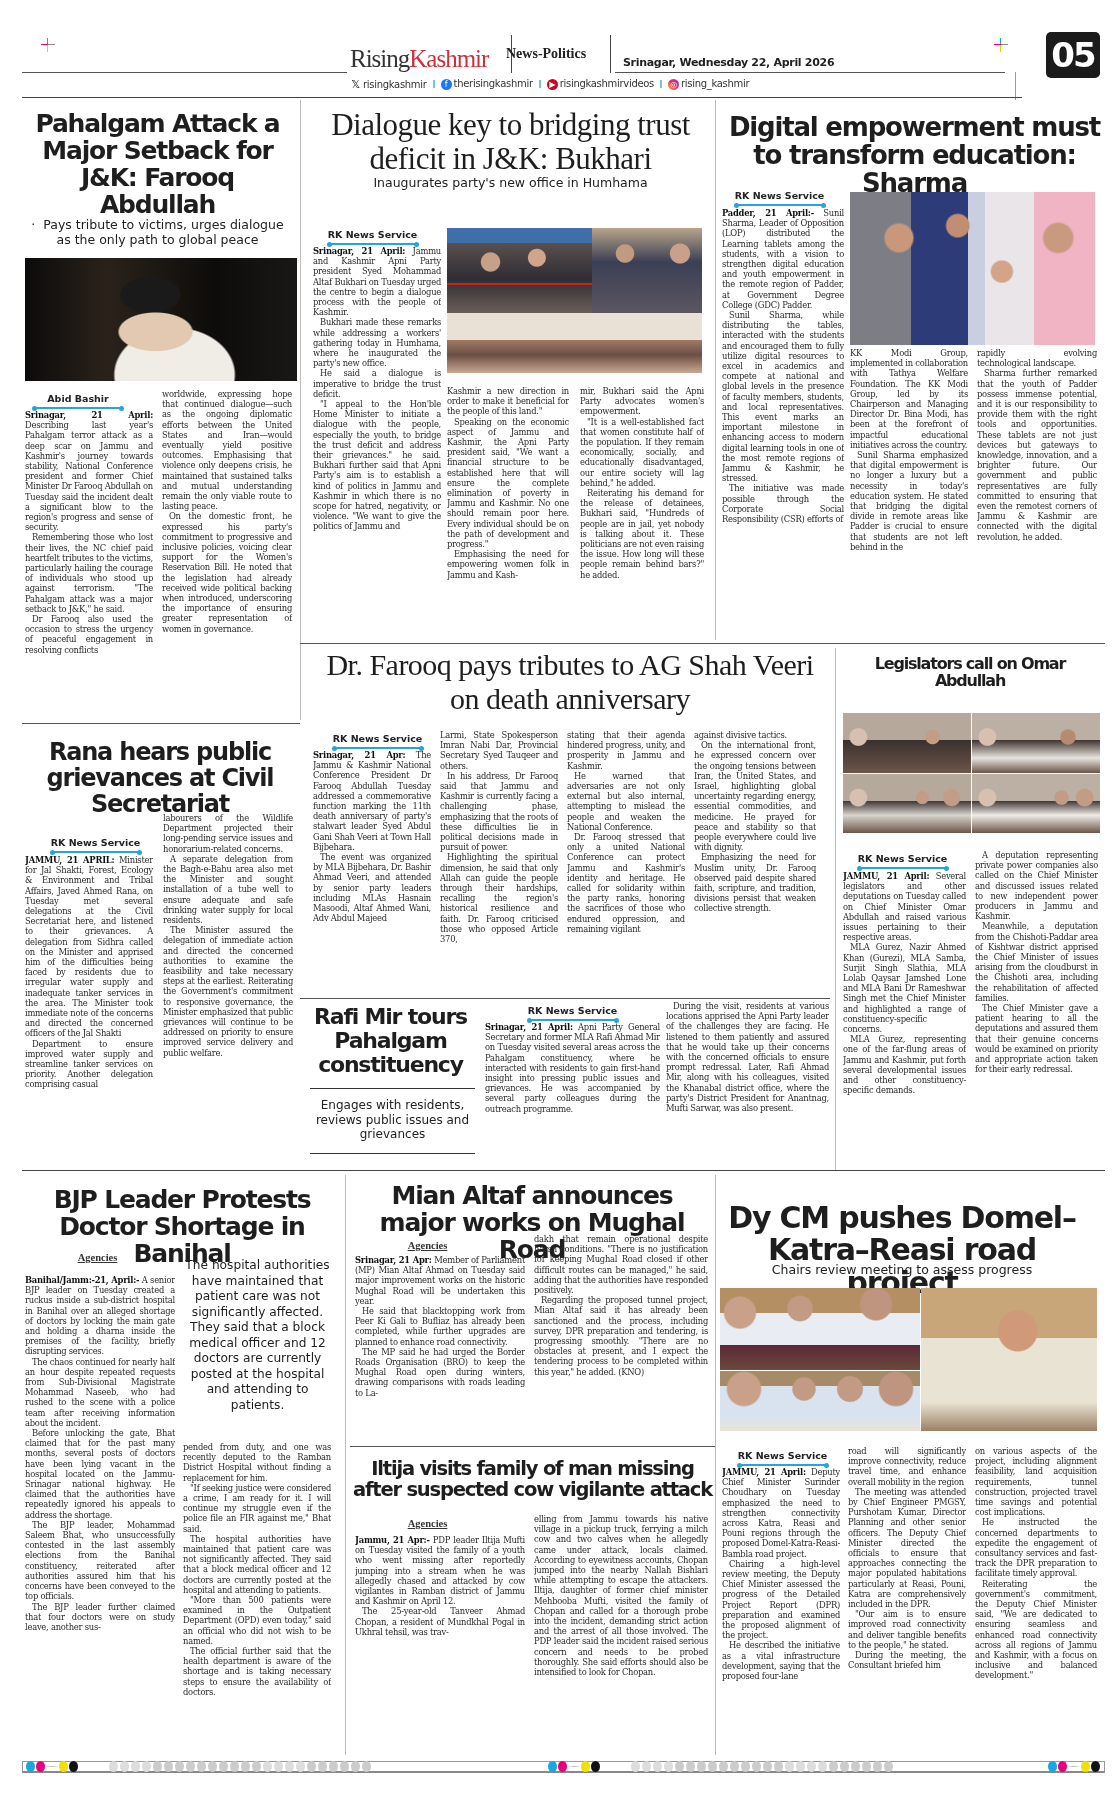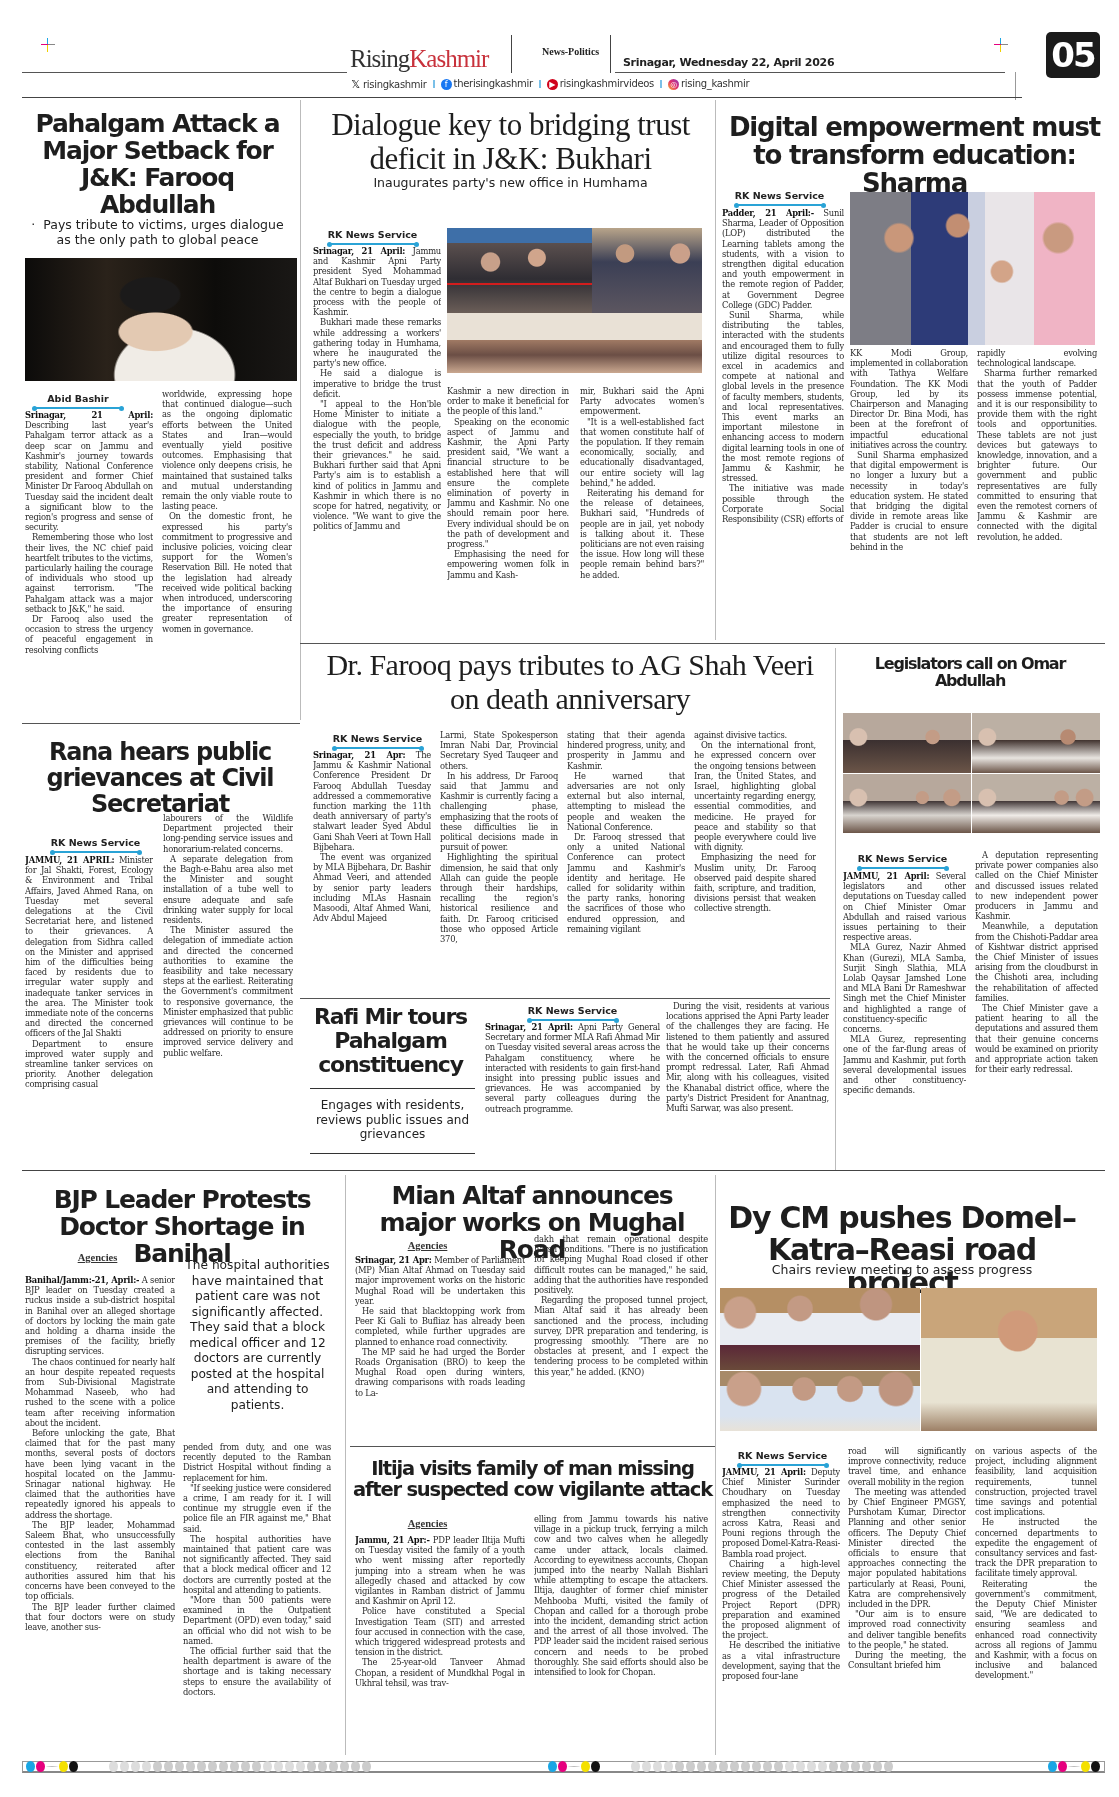--- a/index.html
+++ b/index.html
@@ -9,21 +9,21 @@
   .cond { font-family: "DejaVu Sans", sans-serif; font-weight: bold; letter-spacing: -1.2px; }
   .reg-mark { position:absolute; width:14px; height:14px; }
   .reg-mark:before { content:""; position:absolute; left:6px; top:0; width:1px; height:14px; background:linear-gradient(#1aa6e4 50%, #f0d000 50%); }
   .reg-mark:after { content:""; position:absolute; top:6px; left:0; height:1px; width:14px; background:linear-gradient(90deg,#e6007e 50%, #888 50%); }
 
   
   .masthead-rule { position:absolute; left:22px; right:110px; height:1px; background:#555; }
   .page-num { position:absolute; left:1046px; top:32px; width:54px; height:46px; background:#1b1b1b; color:#fff; border-radius:5px; font-family:"DejaVu Sans",sans-serif; font-weight:bold; font-size:34px; text-align:center; line-height:46px; letter-spacing:-2px; }
   .brand { position:absolute; left:350px; top:45px; font-family:"Liberation Serif",serif; font-size:25px; letter-spacing:-1px; color:#333; }
   .brand .k { color:#c8323c; }
-  .section-name { position:absolute; left:542px; top:46px; font-family:"Liberation Serif",serif; font-weight:bold; font-size:10px; color:#222; }
+  .section-name { position:absolute; left:506px; top:46px; font-family:"Liberation Serif",serif; font-weight:bold; font-size:14px; color:#222; }
   .dateline { position:absolute; left:623px; top:56px; font-family:"DejaVu Sans",sans-serif; font-size:11px; font-weight:bold; color:#222; letter-spacing:-0.3px; }
   .vsep { position:absolute; width:1px; background:#444; }
   .socials { position:absolute; left:350px; top:78px; font-family:"DejaVu Sans",sans-serif; font-size:10px; color:#333; display:flex; gap:6px; align-items:center; letter-spacing:-0.3px; }
   .socials .ic { display:inline-block; width:11px; height:11px; border-radius:50%; text-align:center; line-height:11px; font-size:8px; color:#fff; margin-right:2px; }
   .ic-fb { background:#1877f2; }
   .ic-yt { background:#d0021b; }
   .ic-ig { background:linear-gradient(45deg,#f7b733,#e1306c,#8a3ab9); }
   .ic-x { color:#111 !important; background:none; font-size:11px !important; }
   .socials .bar { width:2px; height:8px; background:#7ac0e8; display:inline-block; }
 
@@ -282,21 +282,20 @@
   </div>
 </article>
 
 <div class="rule-h" style="left:350px;top:1446px;width:365px;background:#555;"></div>
 
 <article>
   <div class="hl cond" style="left:350px;top:1458px;width:365px;font-size:19.5px;">Iltija visits family of man missing after suspected cow vigilante attack</div>
   <div class="agencies" style="left:390px;top:1518px;width:75px;">Agencies</div>
   <div class="col" style="left:355px;top:1535px;width:170px;height:210px;">
     <p class="lead"><b>Jammu, 21 Apr:-</b> <span>PDP leader Iltija Mufti on Tuesday visited the family of a youth who went missing after reportedly jumping into a stream when he was allegedly chased and attacked by cow vigilantes in Ramban district of Jammu and Kashmir on April 12.</span></p>
-    <p>Police have constituted a Special Investigation Team (SIT) and arrested four accused in connection with the case, which triggered widespread protests and tension in the district.</p>
     <p>The 25-year-old Tanveer Ahmad Chopan, a resident of Mundkhal Pogal in Ukhral tehsil, was trav-</p>
   </div>
   <div class="col" style="left:534px;top:1514px;width:174px;height:232px;">
     <p class="lead">elling from Jammu towards his native village in a pickup truck, ferrying a milch cow and two calves when he allegedly came under attack, locals claimed. According to eyewitness accounts, Chopan jumped into the nearby Nallah Bishlari while attempting to escape the attackers. Iltija, daughter of former chief minister Mehbooba Mufti, visited the family of Chopan and called for a thorough probe into the incident, demanding strict action and the arrest of all those involved. The PDP leader said the incident raised serious concern and needs to be probed thoroughly. She said efforts should also be intensified to look for Chopan.</p>
   </div>
 </article>
 
 <div class="rule-v" style="left:715px;top:1175px;height:580px;background:#bbb;"></div>
 
 <article>

